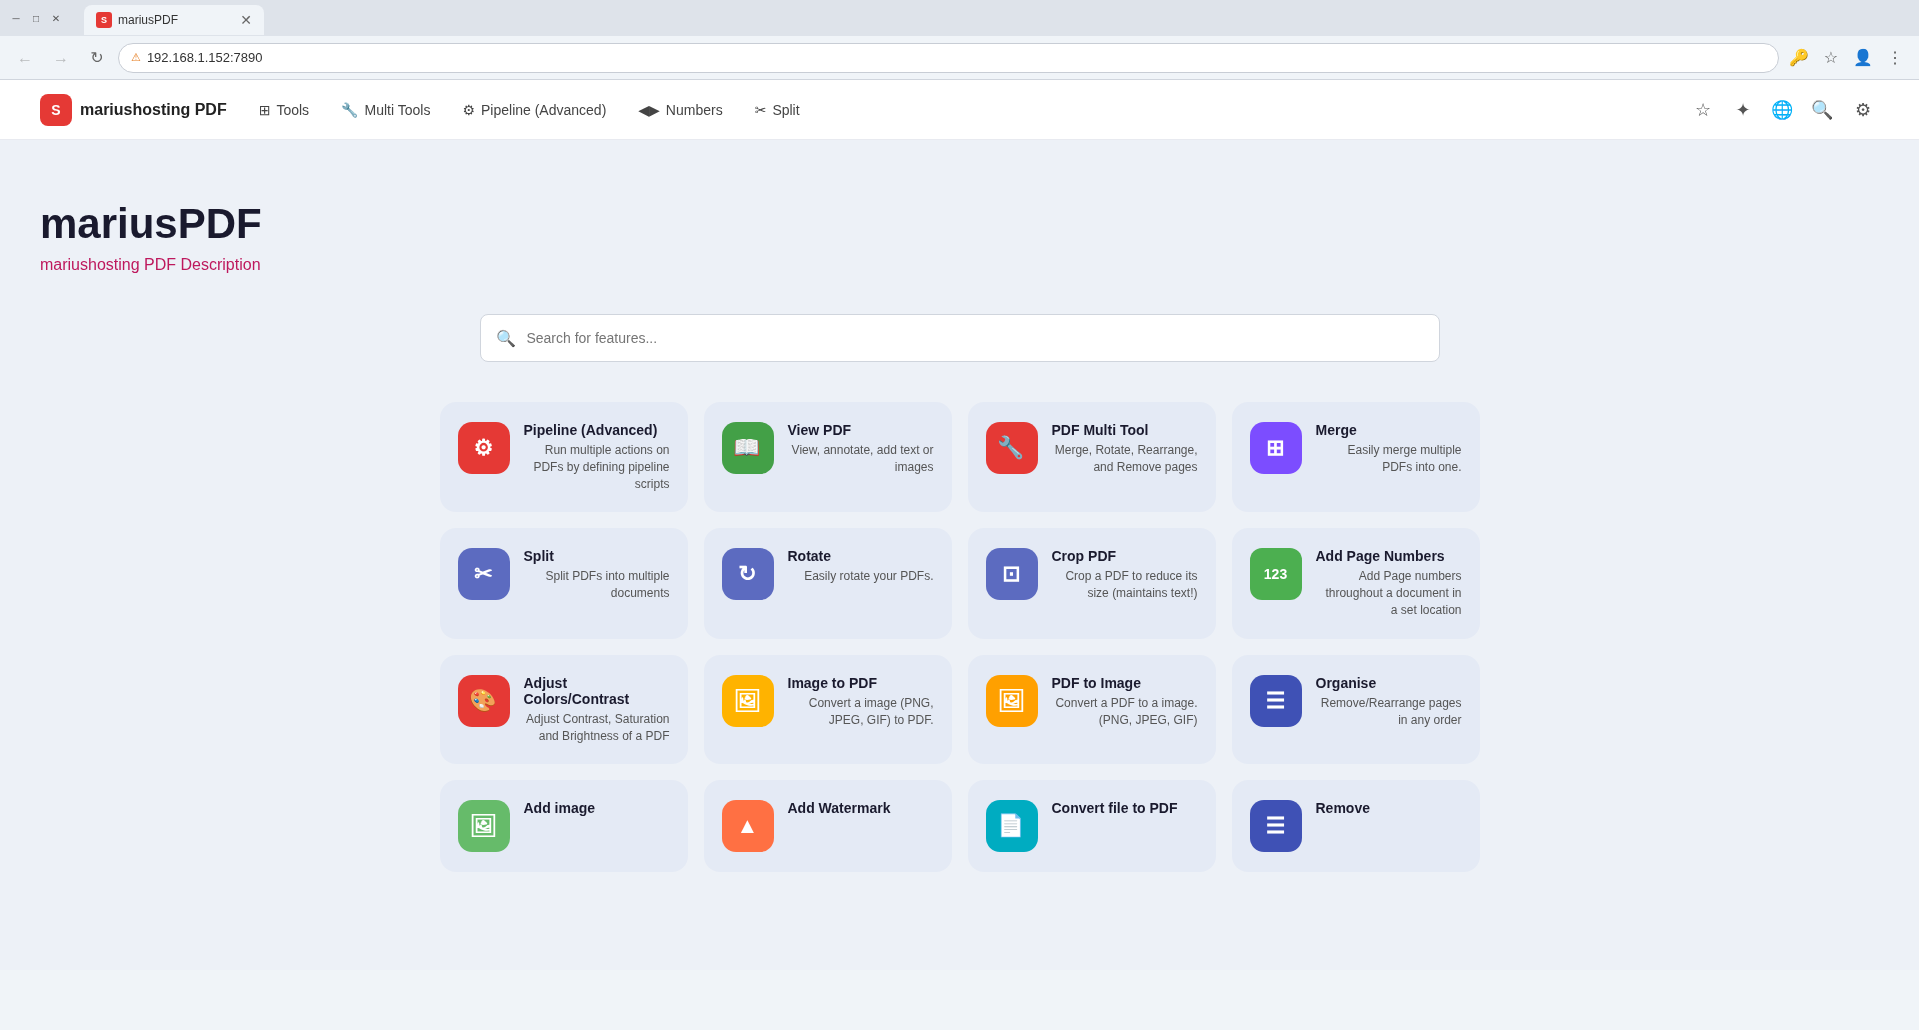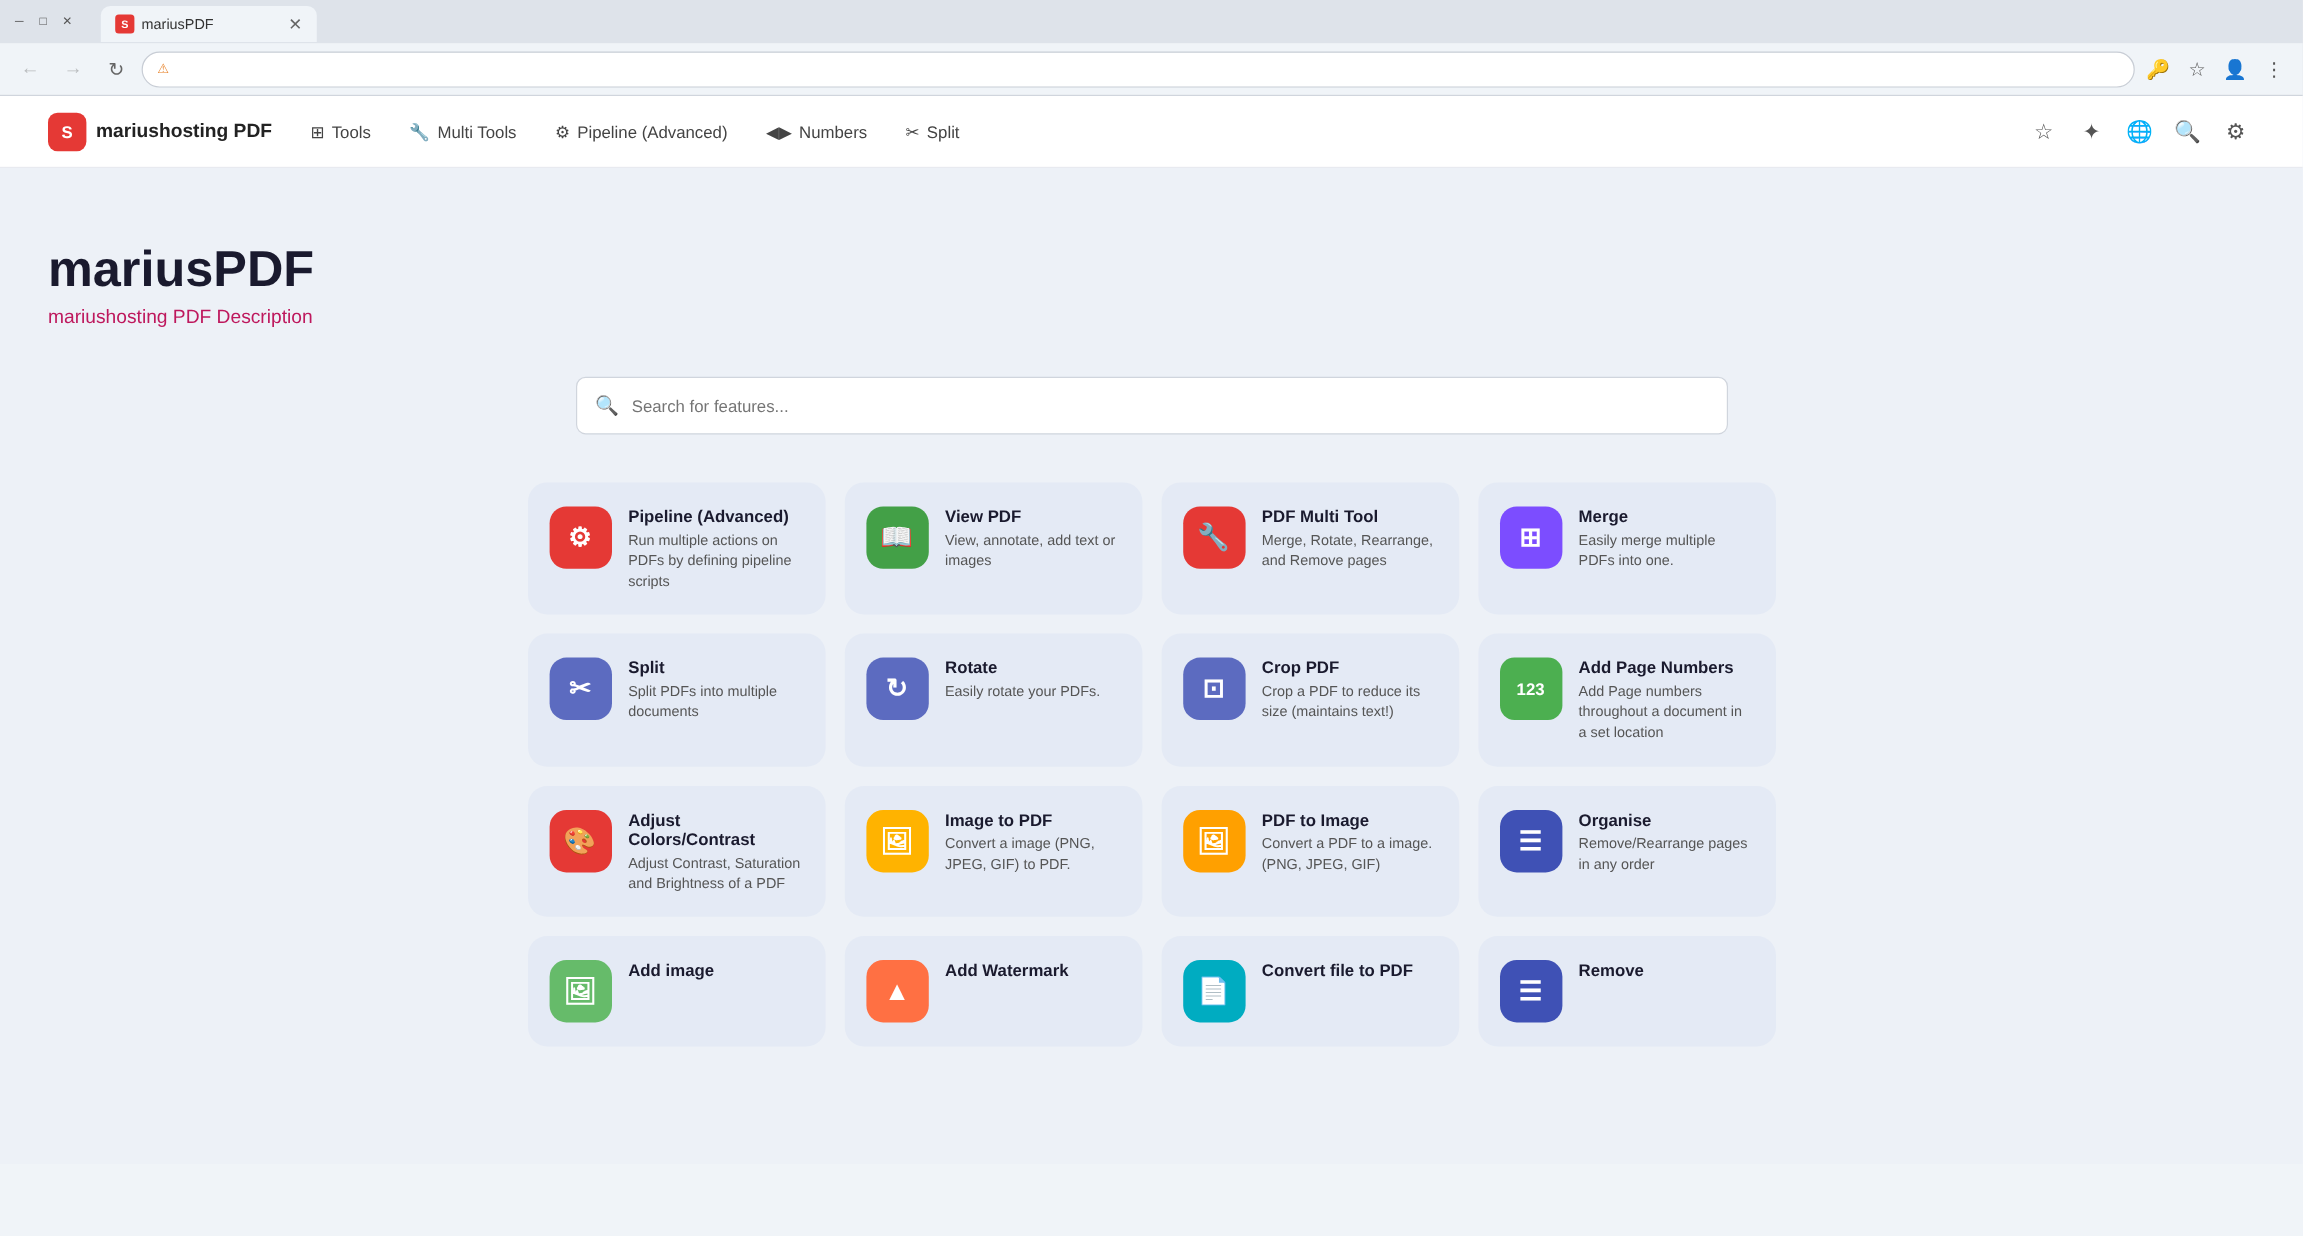--- a/index.html
+++ b/index.html
@@ -206,20 +206,21 @@
     .card-title {
       font-size: 14px;
       font-weight: 600;
       color: #1a1a2e;
       margin-bottom: 4px;
     }
     .card-desc {
       font-size: 12px;
       color: #555;
       line-height: 1.4;
+      text-align: right;
     }
 
     
     .bg-red { background: #e53935; }
     .bg-green { background: #43a047; }
     .bg-pink-red { background: #e53935; }
     .bg-purple { background: #7c4dff; }
     .bg-blue-purple { background: #5c6bc0; }
     .bg-green2 { background: #4caf50; }
     .bg-amber { background: #ffb300; }
@@ -246,20 +247,21 @@
         <span class="tab-close">✕</span>
       </div>
     </div>
   </div>
   <div class="toolbar">
     <div class="nav-btn disabled">←</div>
     <div class="nav-btn disabled">→</div>
     <div class="nav-btn">↻</div>
     <div class="address-bar">
       <span class="security-icon">⚠</span>
+      <span class="address-text">192.168.1.152:7890</span>
     </div>
     <div class="toolbar-actions">
       <div class="toolbar-icon-btn">🔑</div>
       <div class="toolbar-icon-btn">☆</div>
       <div class="toolbar-icon-btn">👤</div>
       <div class="toolbar-icon-btn">⋮</div>
     </div>
   </div>
 </div>
 

